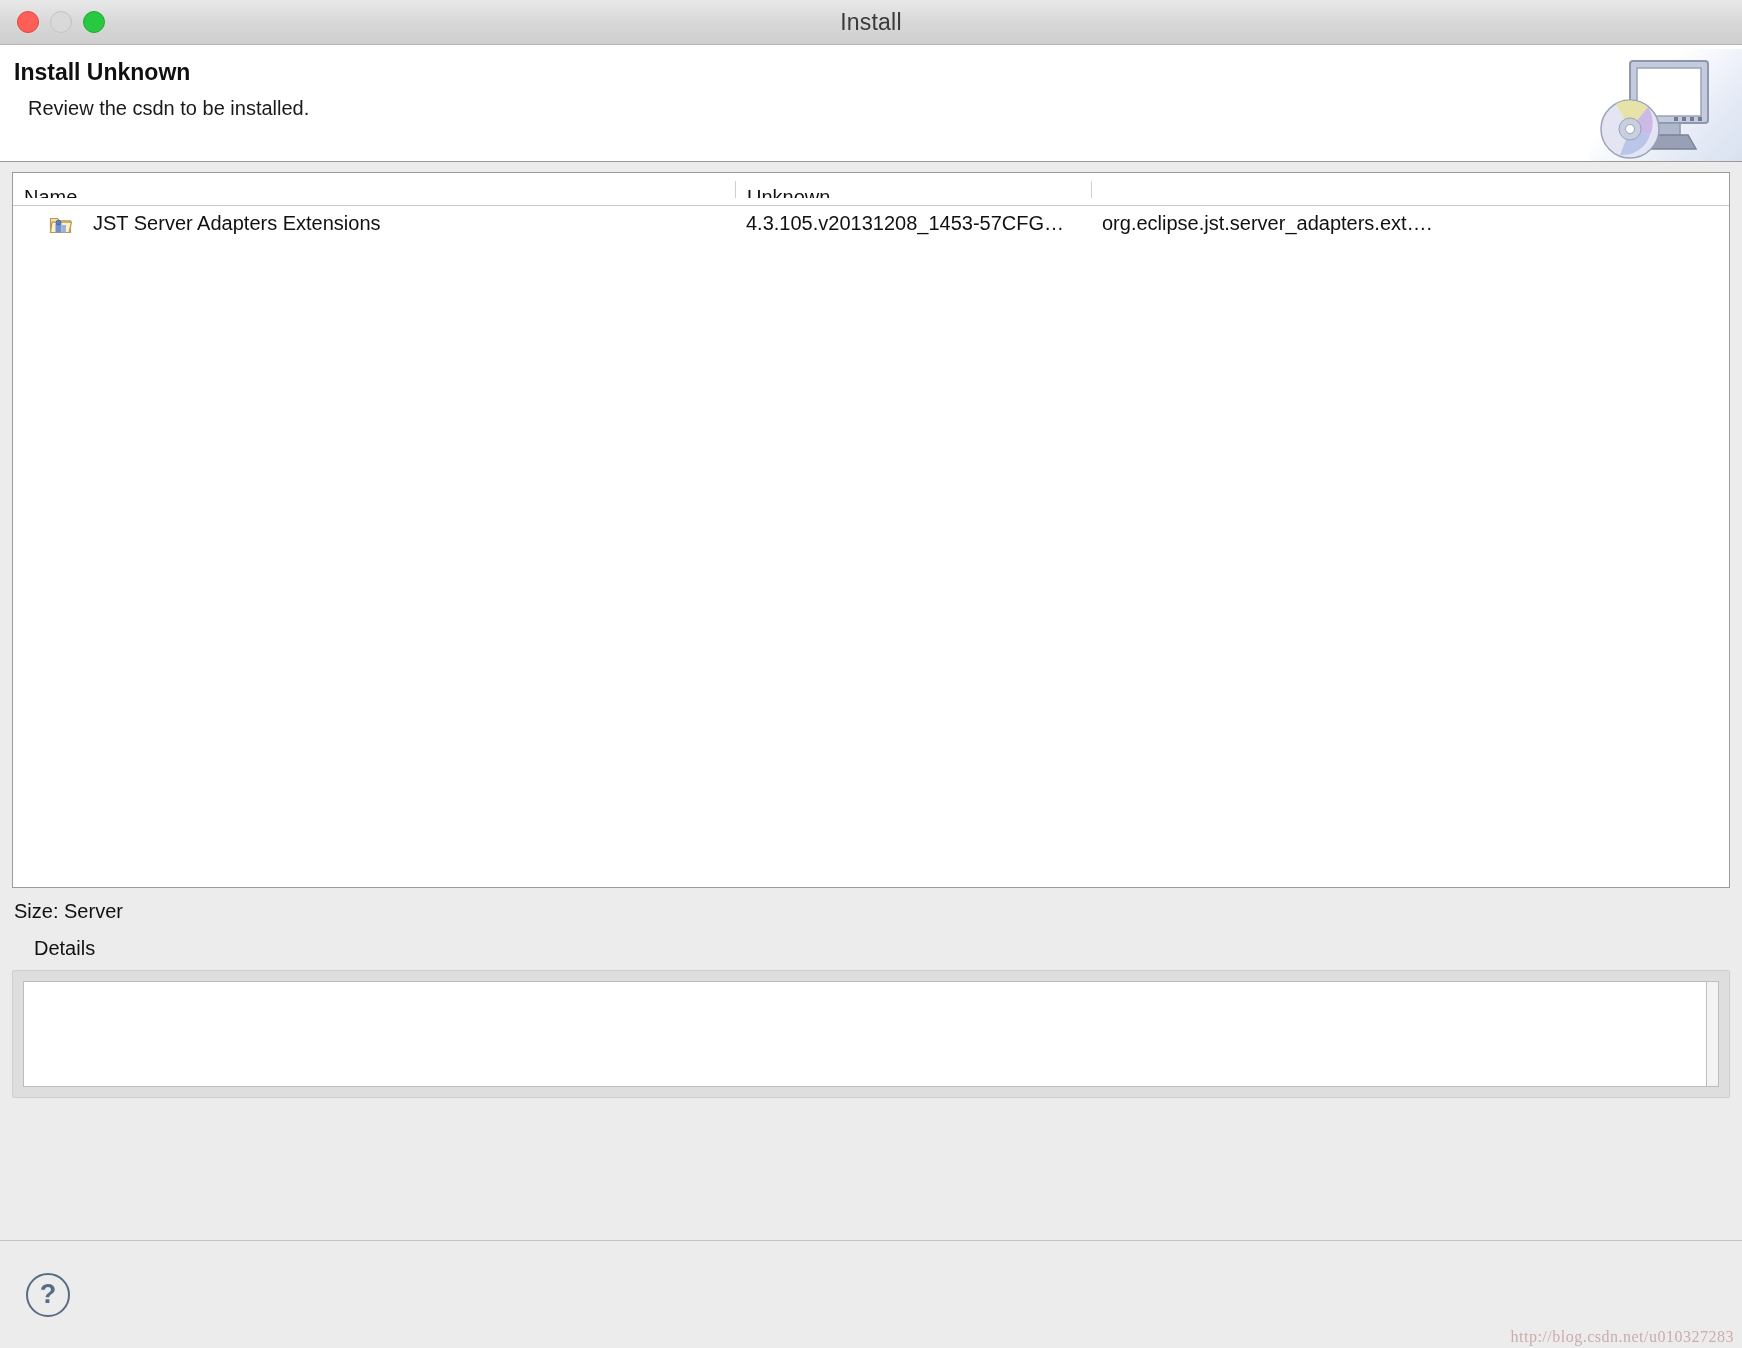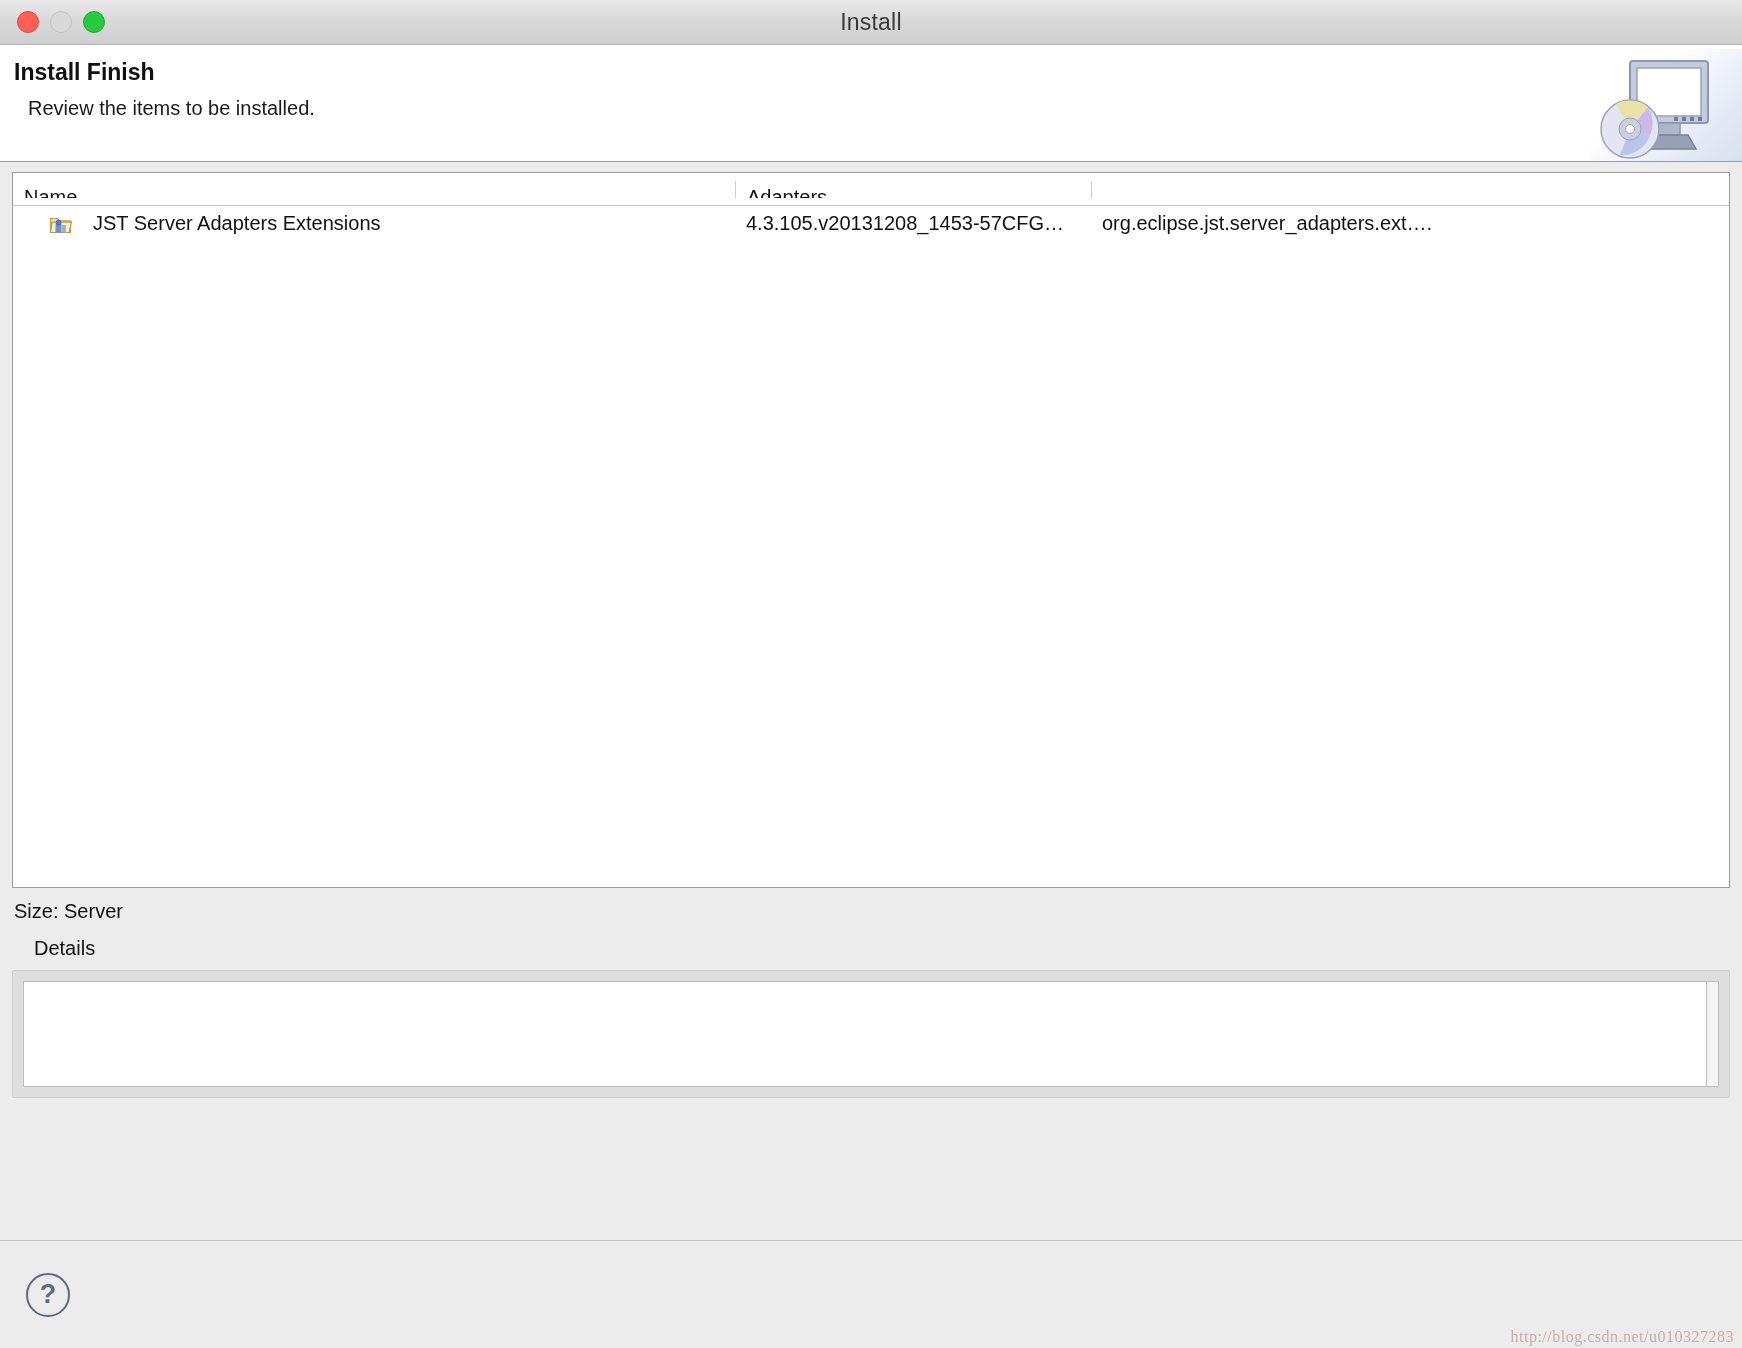--- a/index.html
+++ b/index.html
@@ -279,22 +279,22 @@
   <div class="titlebar">
     <div class="traffic">
       <span class="dot close"></span>
       <span class="dot min"></span>
       <span class="dot zoom"></span>
     </div>
     <div class="title-text">Install</div>
   </div>
 
   <div class="banner">
-    <div class="banner-title">Install Finish</div>
-    <div class="banner-sub">Review the items to be installed.</div>
+    <div class="banner-title">Install Unknown</div>
+    <div class="banner-sub">Review the csdn to be installed.</div>
     <div class="banner-art">
       <svg width="152" height="112" viewBox="0 0 152 112" xmlns="http://www.w3.org/2000/svg">
 
         <rect x="40" y="12" width="78" height="62" rx="3" fill="#c3cbdd" stroke="#8e97ae" stroke-width="2"></rect>
         <rect x="47" y="19" width="64" height="48" fill="#ffffff" stroke="#9aa3b8" stroke-width="1.5"></rect>
         <rect x="84" y="68" width="4" height="4" fill="#6f7b93"></rect>
         <rect x="92" y="68" width="4" height="4" fill="#6f7b93"></rect>
         <rect x="100" y="68" width="4" height="4" fill="#6f7b93"></rect>
         <rect x="108" y="68" width="4" height="4" fill="#6f7b93"></rect>
         <rect x="68" y="74" width="22" height="14" fill="#aeb7cc" stroke="#8e97ae" stroke-width="1.5"></rect>
@@ -307,21 +307,21 @@
         <path d="M40 80 L60 86 A29 29 0 0 1 30 106 Z" fill="#b9c6ea"></path>
         <circle cx="40" cy="80" r="11" fill="#c9cfdf" stroke="#9aa3b8" stroke-width="1"></circle>
         <circle cx="40" cy="80" r="4.5" fill="#ffffff" stroke="#9aa3b8" stroke-width="1"></circle>
       </svg>
     </div>
   </div>
 
   <div class="table-wrap">
     <div class="thead">
       <div class="th col-name">Name</div>
-      <div class="th col-version">Adapters</div>
+      <div class="th col-version">Unknown</div>
       <div class="th col-pad"></div>
     </div>
     <div class="trow">
       <div class="td name-cell col-name">
         <span class="feature-icon">
           <svg width="24" height="22" viewBox="0 0 24 22" xmlns="http://www.w3.org/2000/svg">
             <path d="M1.5 4.5 L8.5 4.5 L10.5 6.8 L21.5 6.8 L21.5 18.5 L1.5 18.5 Z" fill="#f6dfa8" stroke="#b89a52" stroke-width="1.2"></path>
             <path d="M3 8.2 L22.5 8.2 L20 18.5 L1.5 18.5 Z" fill="#fdf0cd" stroke="#b89a52" stroke-width="1.2"></path>
             <rect x="6.5" y="9.5" width="6" height="9" fill="#6f8fd0"></rect>
             <rect x="13" y="11" width="4" height="7.5" fill="#9ab2e0"></rect>

